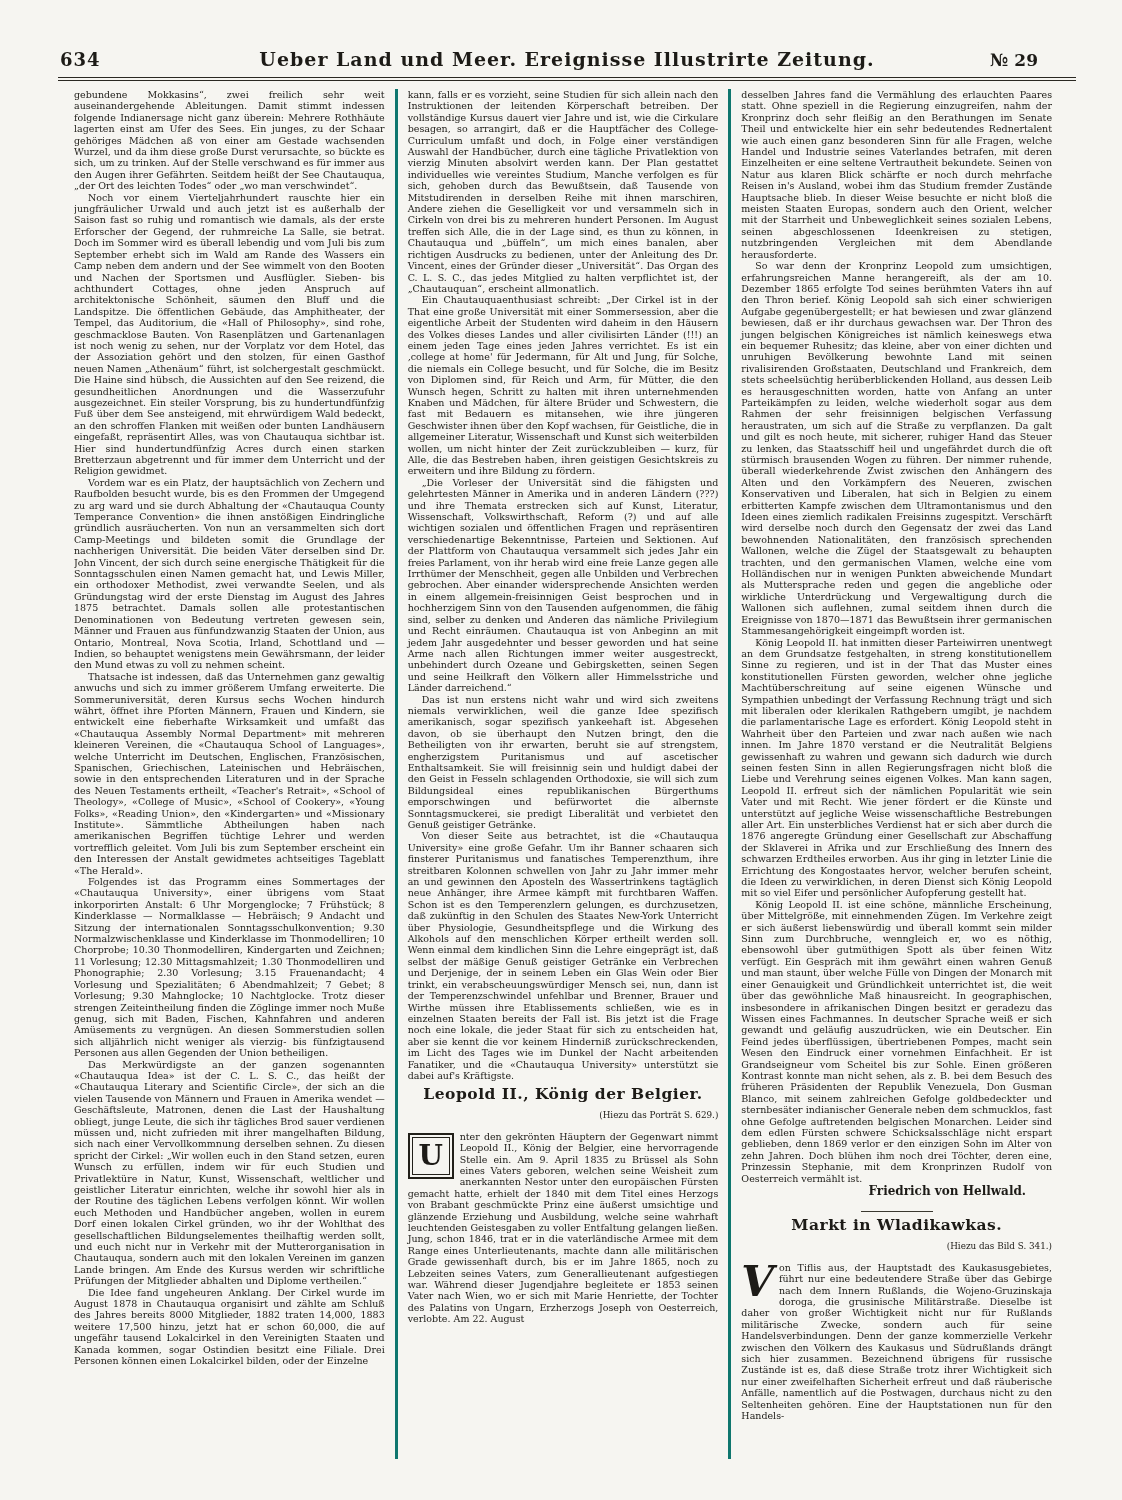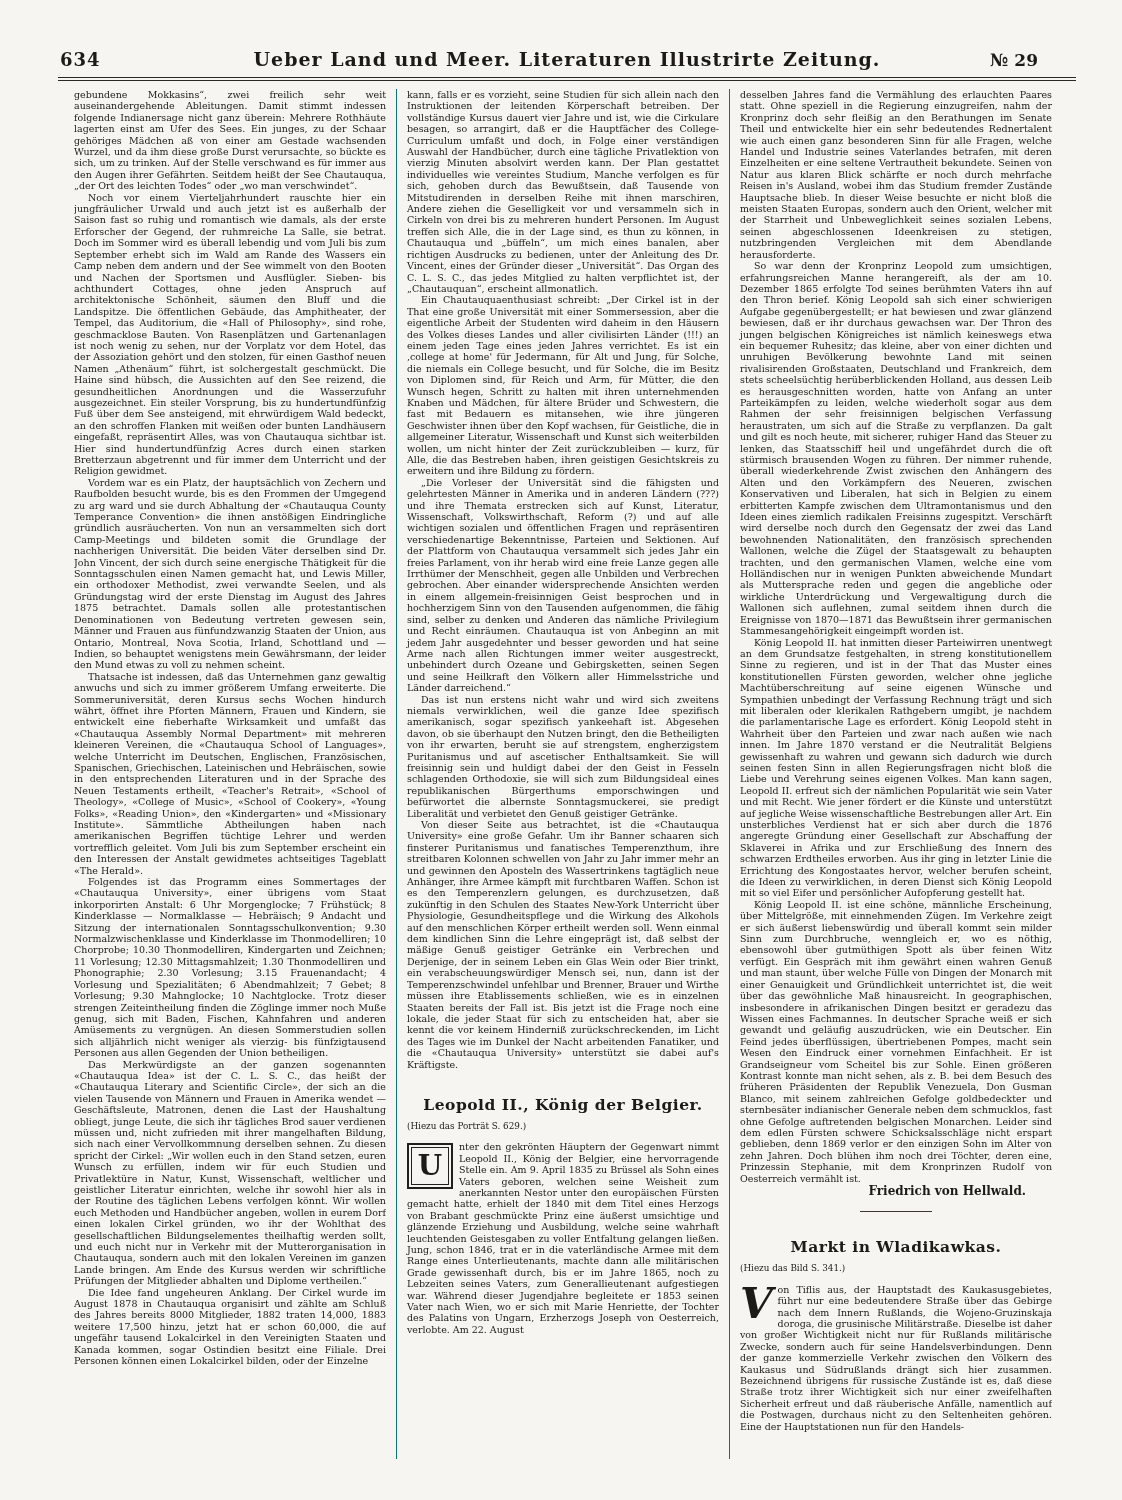--- a/index.html
+++ b/index.html
@@ -38,36 +38,36 @@
   }
   .column{
     width:320px;
     height:1370px;
     overflow:hidden;
     text-align:justify;
     font-size:9.5px;
     line-height:11.4px;
   }
   .column + .column{
-    border-left:1px solid #0f766e;
+    border-left:3px solid #0f766e;
     margin-left:10px;
     padding-left:10px;
   }
   .para{margin:0;}
   .para.indent{text-indent:14px;}
   .article-heading{
     text-align:center;
     font-size:15.5px;
     font-weight:bold;
     letter-spacing:.5px;
-    margin:26px 0 7px 0;
+    margin:4px 0 7px 0;
     line-height:18px;
   }
   .article-caption{
-    text-align:left;
+    text-align:right;
     font-size:8.8px;
     margin:0 0 9px 0;
   }
   .signature{
     text-align:right;
     font-weight:bold;
     font-size:12px;
     padding-right:26px;
     margin:2px 0 4px 0;
   }
@@ -93,21 +93,21 @@
     margin:2px 5px 0 0;
   }
 </style>
 </head>
 <body>
 
 <div class="page">
 
   <div class="page-header">
     <div class="page-number">634</div>
-    <div class="masthead">Ueber Land und Meer. Literaturen Illustrirte Zeitung.</div>
+    <div class="masthead">Ueber Land und Meer. Ereignisse Illustrirte Zeitung.</div>
     <div class="issue-number">№ 29</div>
   </div>
 
   <div class="head-rule"></div>
 
   <div class="columns">
     <div class="column">
         <p class="para">gebundene Mokkasins“, zwei freilich sehr weit auseinandergehende Ableitungen. Damit stimmt indessen folgende Indianersage nicht ganz überein: Mehrere Rothhäute lagerten einst am Ufer des Sees. Ein junges, zu der Schaar gehöriges Mädchen aß von einer am Gestade wachsenden Wurzel, und da ihm diese große Durst verursachte, so bückte es sich, um zu trinken. Auf der Stelle verschwand es für immer aus den Augen ihrer Gefährten. Seitdem heißt der See Chautauqua, „der Ort des leichten Todes“ oder „wo man verschwindet“.</p>
         <p class="para indent">Noch vor einem Vierteljahrhundert rauschte hier ein jungfräulicher Urwald und auch jetzt ist es außerhalb der Saison fast so ruhig und romantisch wie damals, als der erste Erforscher der Gegend, der ruhmreiche La Salle, sie betrat. Doch im Sommer wird es überall lebendig und vom Juli bis zum September erhebt sich im Wald am Rande des Wassers ein Camp neben dem andern und der See wimmelt von den Booten und Nachen der Sportsmen und Ausflügler. Sieben- bis achthundert Cottages, ohne jeden Anspruch auf architektonische Schönheit, säumen den Bluff und die Landspitze. Die öffentlichen Gebäude, das Amphitheater, der Tempel, das Auditorium, die «Hall of Philosophy», sind rohe, geschmacklose Bauten. Von Rasenplätzen und Gartenanlagen ist noch wenig zu sehen, nur der Vorplatz vor dem Hotel, das der Assoziation gehört und den stolzen, für einen Gasthof neuen Namen „Athenäum“ führt, ist solchergestalt geschmückt. Die Haine sind hübsch, die Aussichten auf den See reizend, die gesundheitlichen Anordnungen und die Wasserzufuhr ausgezeichnet. Ein steiler Vorsprung, bis zu hundertundfünfzig Fuß über dem See ansteigend, mit ehrwürdigem Wald bedeckt, an den schroffen Flanken mit weißen oder bunten Landhäusern eingefaßt, repräsentirt Alles, was von Chautauqua sichtbar ist. Hier sind hundertundfünfzig Acres durch einen starken Bretterzaun abgetrennt und für immer dem Unterricht und der Religion gewidmet.</p>
         <p class="para indent">Vordem war es ein Platz, der hauptsächlich von Zechern und Raufbolden besucht wurde, bis es den Frommen der Umgegend zu arg ward und sie durch Abhaltung der «Chautauqua County Temperance Convention» die ihnen anstößigen Eindringliche gründlich ausräucherten. Von nun an versammelten sich dort Camp-Meetings und bildeten somit die Grundlage der nachherigen Universität. Die beiden Väter derselben sind Dr. John Vincent, der sich durch seine energische Thätigkeit für die Sonntagsschulen einen Namen gemacht hat, und Lewis Miller, ein orthodoxer Methodist, zwei verwandte Seelen, und als Gründungstag wird der erste Dienstag im August des Jahres 1875 betrachtet. Damals sollen alle protestantischen Denominationen von Bedeutung vertreten gewesen sein, Männer und Frauen aus fünfundzwanzig Staaten der Union, aus Ontario, Montreal, Nova Scotia, Irland, Schottland und — Indien, so behauptet wenigstens mein Gewährsmann, der leider den Mund etwas zu voll zu nehmen scheint.</p>

